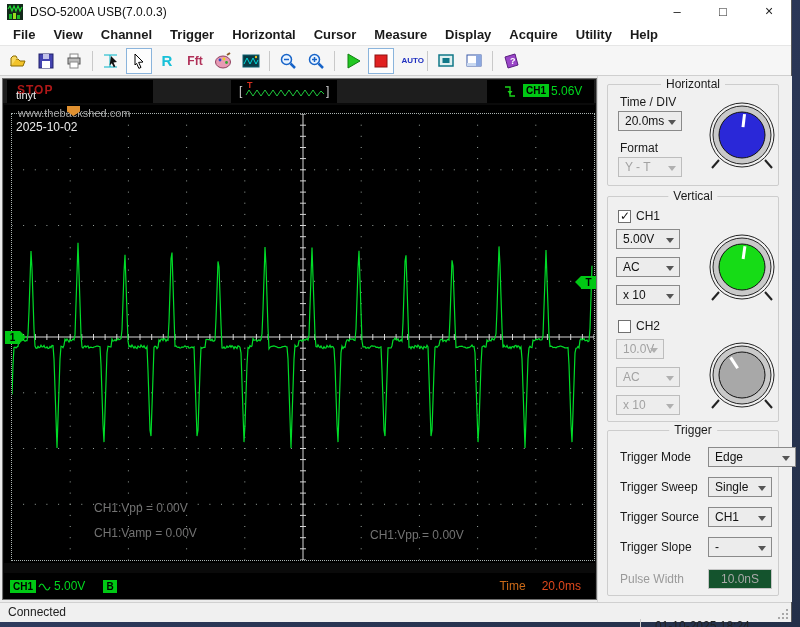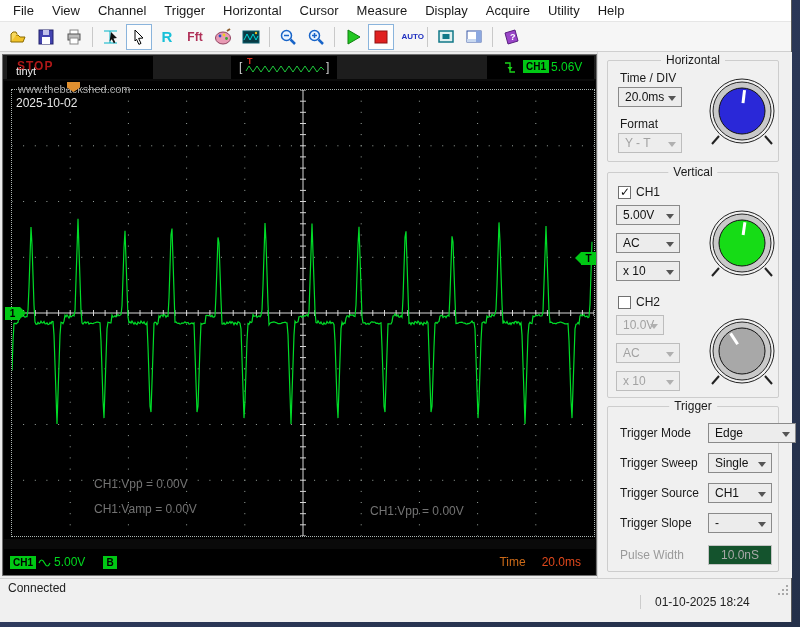--- a/index.html
+++ b/index.html
@@ -11,21 +11,21 @@
     background:#f0f0f0; border-right:1px solid #5a5a5a; }
 
   
   #titlebar { position:relative; height:24px; background:#ffffff; }
   #title-text { position:absolute; left:30px; top:5px; font-size:12px; color:#111; }
   .win-btn { position:absolute; top:0; width:46px; height:24px; text-align:center;
     line-height:23px; font-size:13px; color:#222; }
 
   
   #menubar { position:relative; height:22px; background:#ffffff; display:flex;
-    align-items:center; padding-left:4px; border-bottom:1px solid #e6e6e6; }
+    align-items:center; padding-left:4px; border-bottom:1px solid #e6e6e6;font-weight:bold; }
   .menu-item { font-size:13px; color:#1a1a1a; padding:0 9px; line-height:21px; }
 
   
   #toolbar { position:relative; height:30px; background:#f6f6f6;
     border-bottom:1px solid #cfcfcf; display:flex; align-items:center; padding-left:4px; }
   .tb-btn { width:26px; height:26px; display:flex; align-items:center; justify-content:center;
     margin:0 1px; border:1px solid transparent; }
   .tb-sel { background:#fdfdfd; border:1px solid #8ab4dc; }
   .tb-sep { width:1px; height:20px; background:#c9c9c9; margin:0 4px; }
   .tb-letter { font-weight:bold; }
@@ -94,20 +94,33 @@
   #status-left { position:absolute; left:8px; top:2px; }
   #status-right { position:absolute; left:640px; top:16px; border-left:1px solid #cccccc; padding-left:14px; }
   #grip { position:absolute; right:3px; bottom:3px; width:10px; height:10px; }
   #grip i { position:absolute; width:2px; height:2px; background:#a8a8a8; }
 </style>
 </head>
 <body>
 
 <div id="window">
 
+  <div id="titlebar">
+    <svg class="abs" style="left:7px;top:4px" width="16" height="16">
+      <rect x="0" y="0" width="16" height="16" fill="#13281a"></rect>
+      <polyline points="1,5 3,2 5,7 7,2 9,7 11,2 13,7 15,3" fill="none" stroke="#22dd33" stroke-width="1.2"></polyline>
+      <rect x="2" y="10" width="3" height="5" fill="#18b828"></rect>
+        <rect x="6" y="9" width="3" height="6" fill="#9adf1e"></rect>
+        <rect x="10" y="11" width="3" height="4" fill="#18b828"></rect>
+    </svg>
+    <span id="title-text">DSO-5200A USB(7.0.0.3)</span>
+    <span class="win-btn" style="left:654px">–</span>
+    <span class="win-btn" style="left:700px">□</span>
+    <span class="win-btn" style="left:746px;font-size:14px">×</span>
+  </div>
 
   <div id="menubar">
     <span class="menu-item">File</span>
     <span class="menu-item">View</span>
     <span class="menu-item">Channel</span>
     <span class="menu-item">Trigger</span>
     <span class="menu-item">Horizontal</span>
     <span class="menu-item">Cursor</span>
     <span class="menu-item">Measure</span>
     <span class="menu-item">Display</span>

